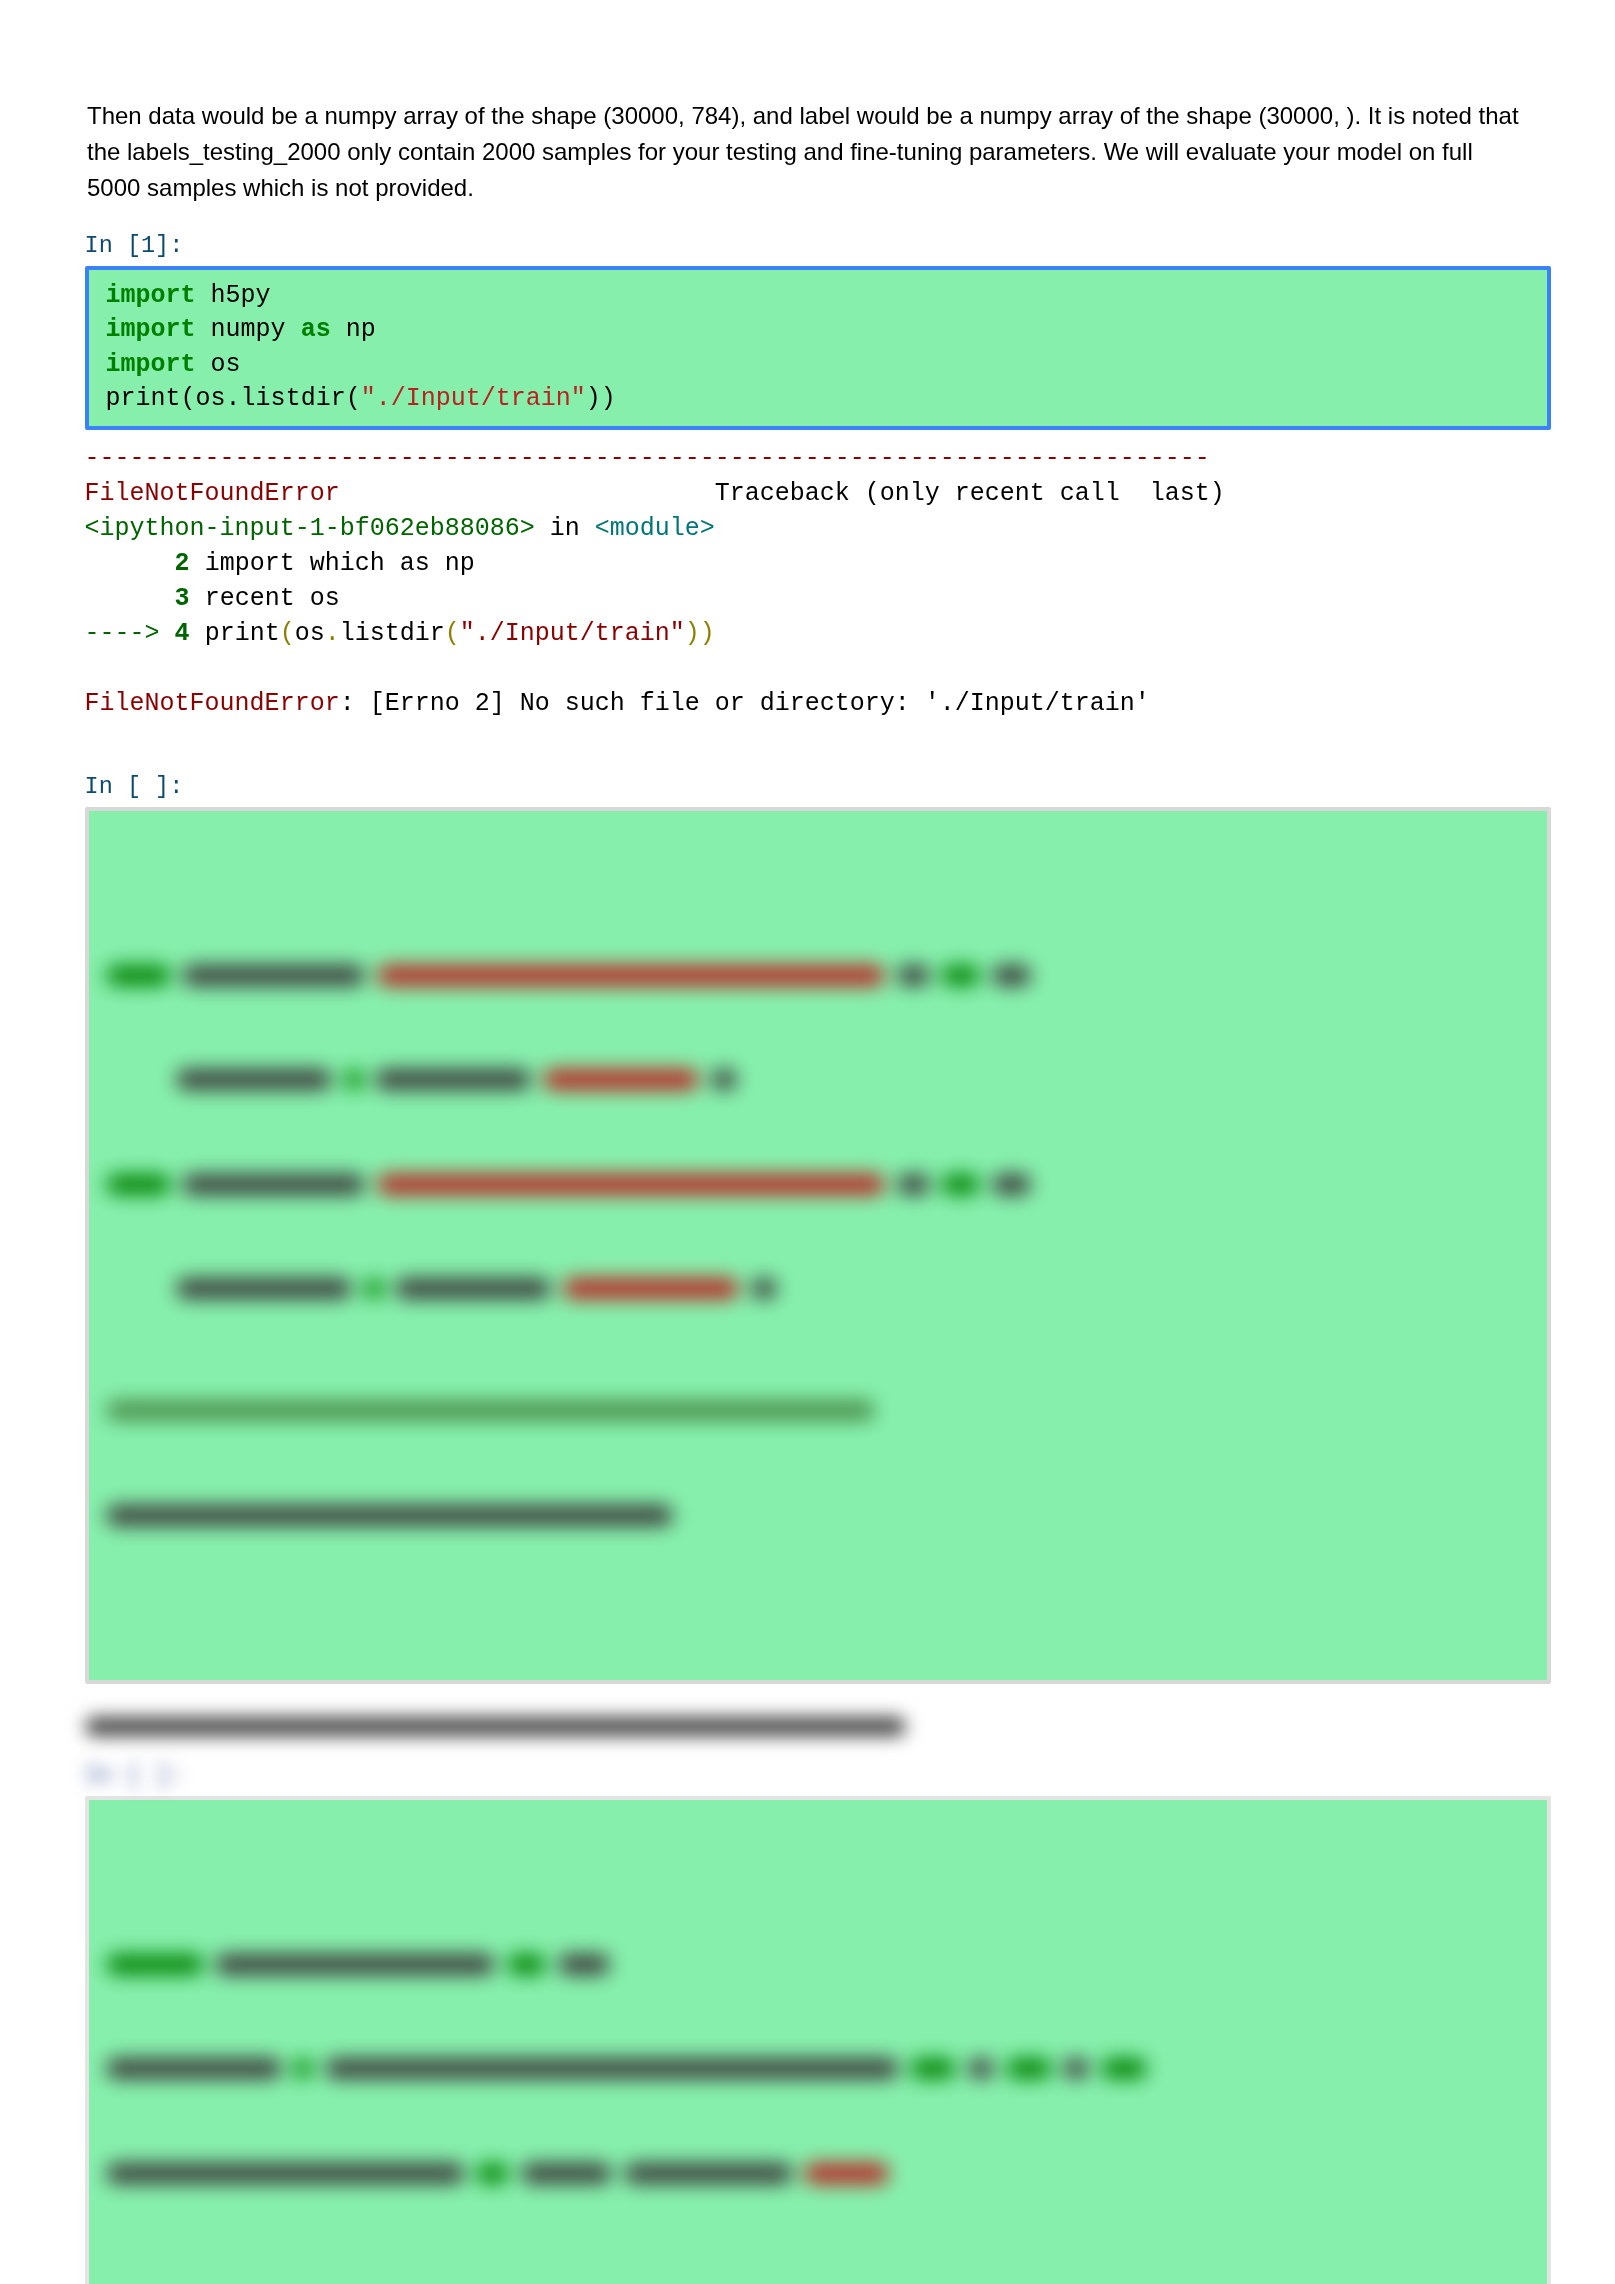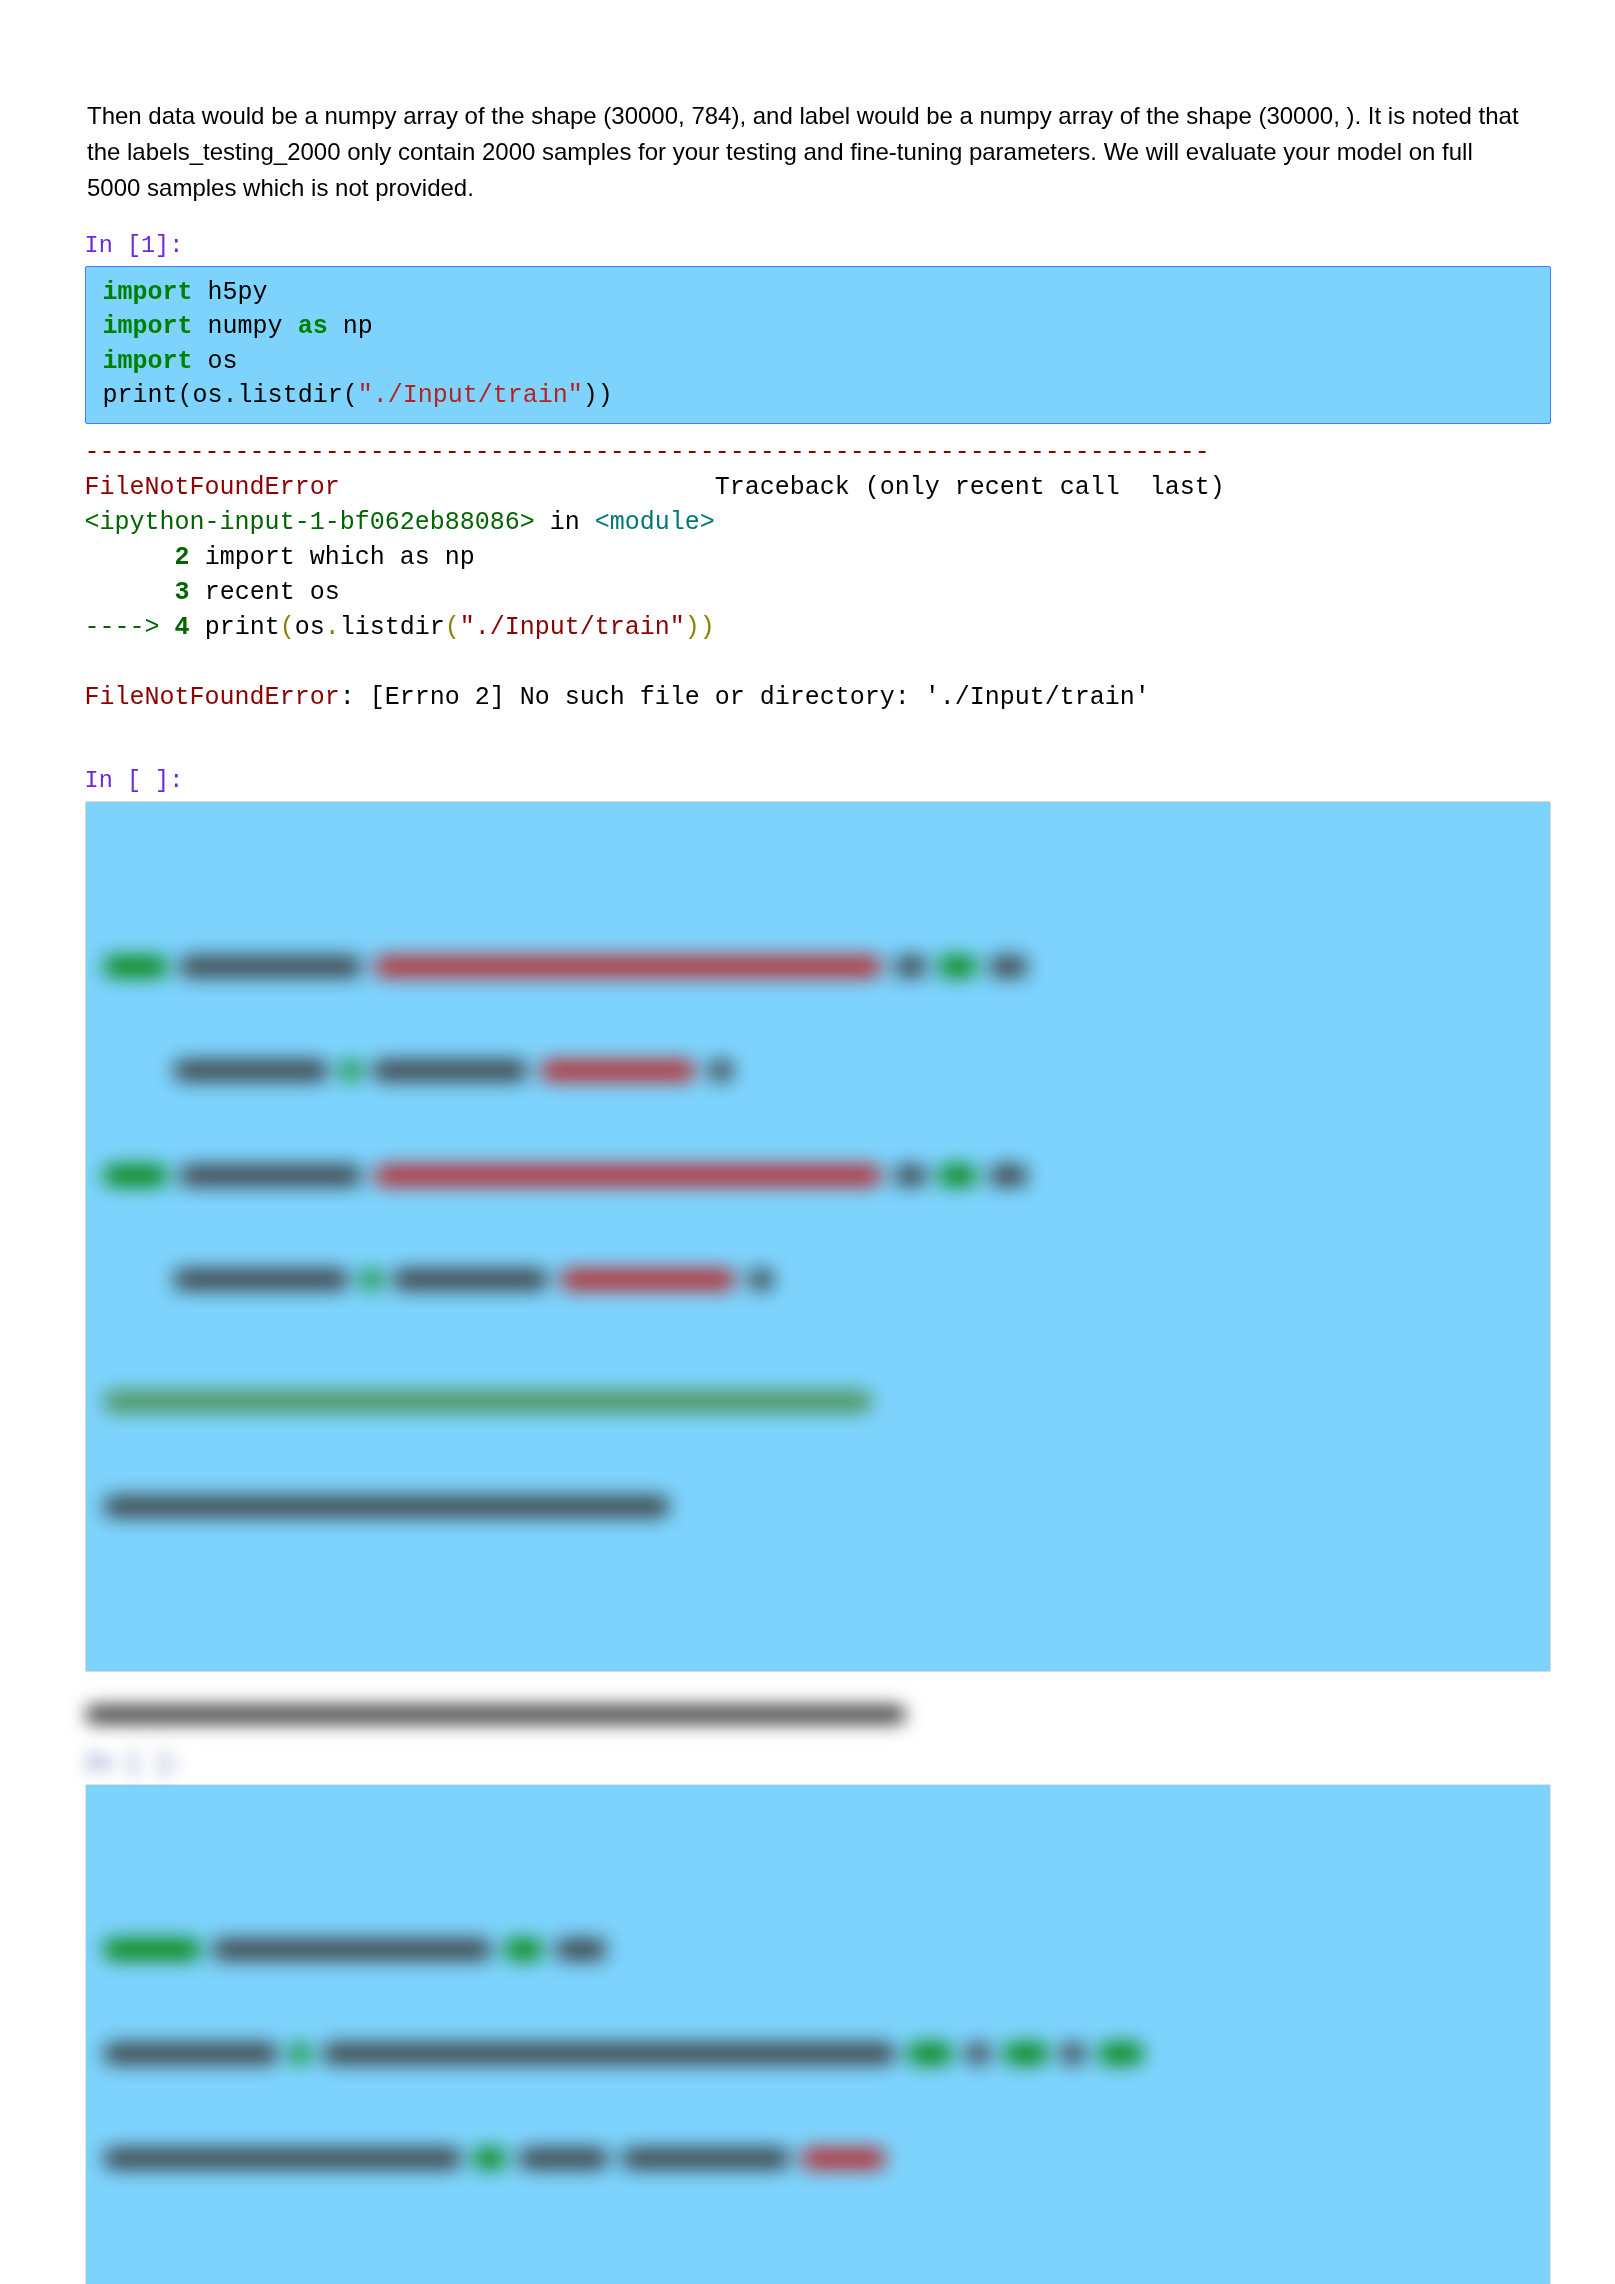--- a/index.html
+++ b/index.html
@@ -35,27 +35,27 @@
   .content-text {
     margin: 0 0 26px 22px;
     line-height: 1.5;
     max-width: 1434px;
   }
   .content-text p {
     margin: 0 0 16.3px 0;
   }
   .cell-prompt {
     font-family: Menlo, Monaco, Consolas, "Courier New", monospace;
-    color: #6d28d9;
+    color: #0c4a6e;
     margin: 26px 0 6.5px 19.6px;
     font-size: 23.5px;
   }
   .cell-input {
-    border: 1px solid #3b82f6;
-    background: #7dd3fc;
+    border: 4px solid #3b82f6;
+    background: #86efac;
     padding: 9px 17px;
     font-family: Menlo, Monaco, Consolas, "Courier New", monospace;
     font-size: 25px;
     line-height: 1.38;
     margin: 0 0 11.7px 19.6px;
     white-space: pre;
     overflow: hidden;
     border-radius: 2px;
   }
   .kw-green { color: #008000; font-weight: bold; }

